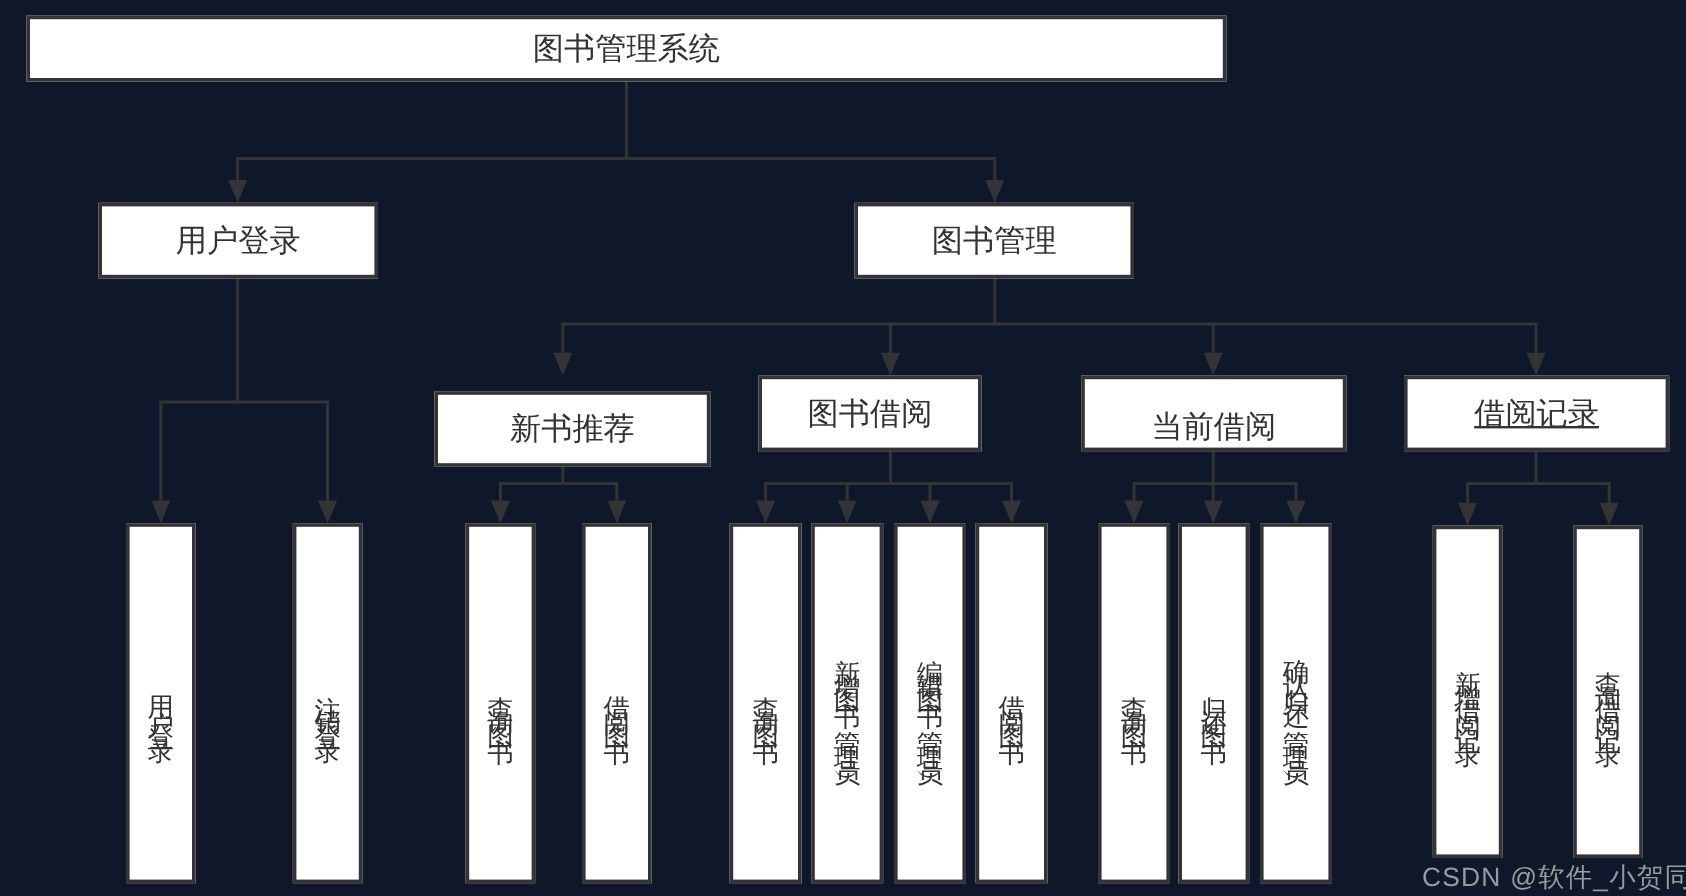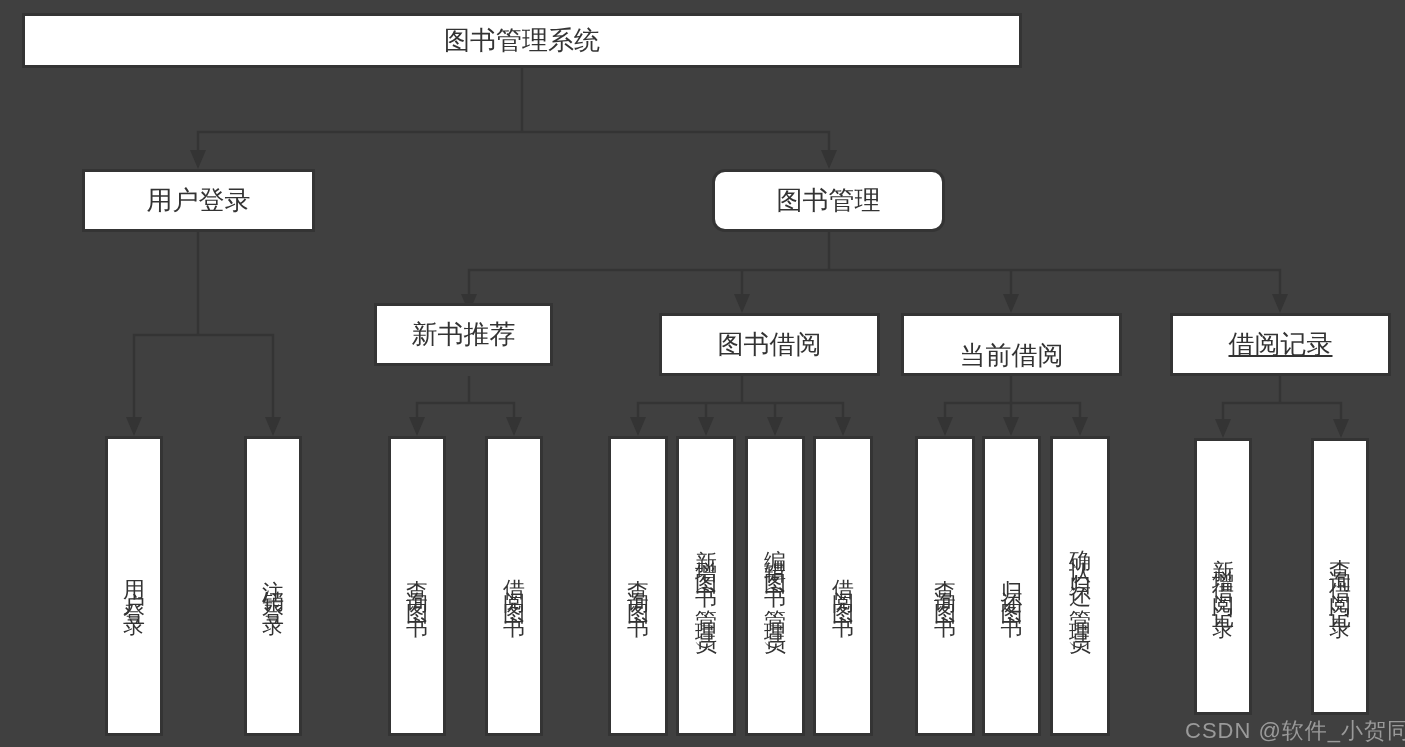--- a/index.html
+++ b/index.html
@@ -1,20 +1,20 @@
 <!DOCTYPE html>
 <html><head>
 <meta charset="utf-8">
 <style>
   html, body { margin: 0; padding: 0; background: #ffffff; }
   #canvas {
     position: relative;
     width: 1405px;
     height: 747px;
-    background: #404040;
+    background: #0f172a;
     font-family: "Liberation Sans", "DejaVu Sans", sans-serif;
     overflow: hidden;
   }
   #wires {
     position: absolute;
     left: 0; top: 0;
     width: 1405px; height: 747px;
     z-index: 0;
   }
   .hbox {
@@ -109,28 +109,28 @@
     </g>
   </svg>
 
   <div class="hbox" style="left:22px; top:13px; width:1000px; height:55px;">
     <span>图书管理系统</span>
   </div>
 
   <div class="hbox" style="left:82px; top:169px; width:233px; height:63px;">
     <span>用户登录</span>
   </div>
-  <div class="hbox" style="left:712px; top:169px; width:233px; height:63px;border-radius:13px;">
+  <div class="hbox" style="left:712px; top:169px; width:233px; height:63px;">
     <span>图书管理</span>
   </div>
 
-  <div class="hbox" style="left:362px; top:303px; width:179px; height:63px;margin-left:12px;">
+  <div class="hbox" style="left:362px; top:326px; width:230px; height:63px;">
     <span>新书推荐</span>
   </div>
-  <div class="hbox" style="left:632px; top:313px; width:221px; height:63px;margin-left:27px;">
+  <div class="hbox" style="left:632px; top:313px; width:186px; height:63px;">
     <span>图书借阅</span>
   </div>
   <div class="hbox" style="left:901px; top:313px; width:221px; height:63px;align-items:flex-end;">
     <span>当前借阅</span>
   </div>
   <div class="hbox" style="left:1170px; top:313px; width:221px; height:63px;text-decoration:underline;">
     <span>借阅记录</span>
   </div>
 
   <div class="vbox" style="left:105px; top:436px; width:58px; height:300px;">

